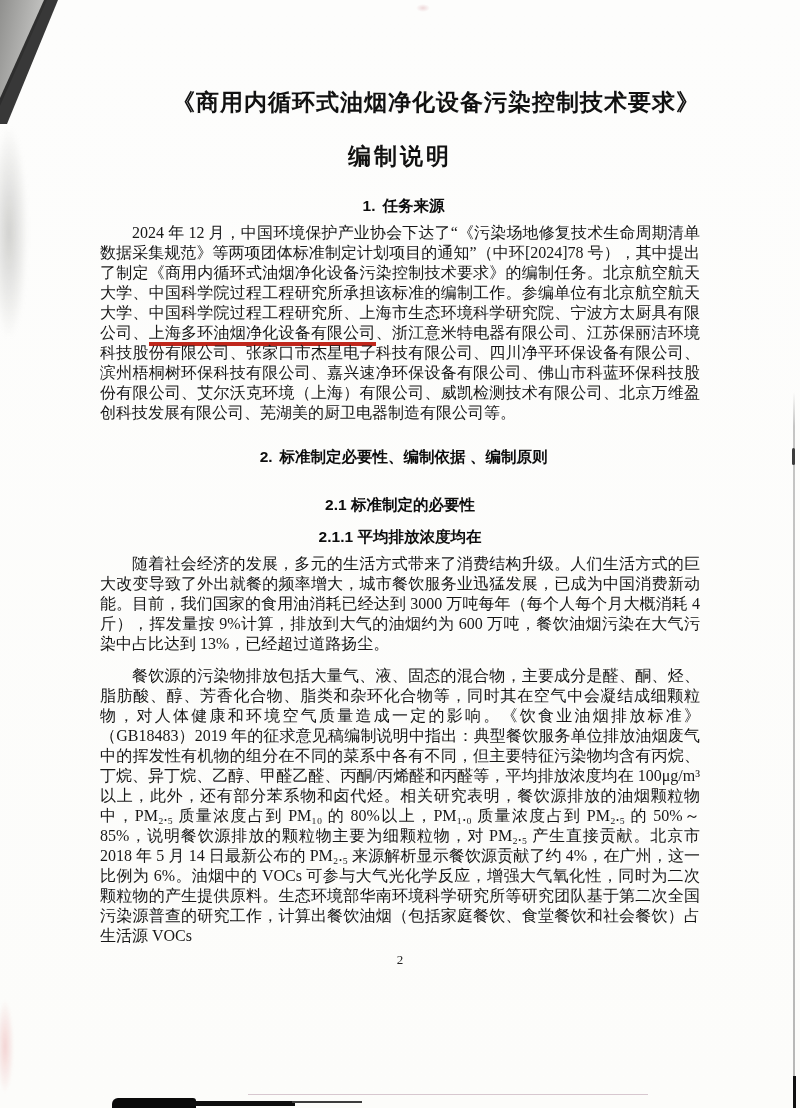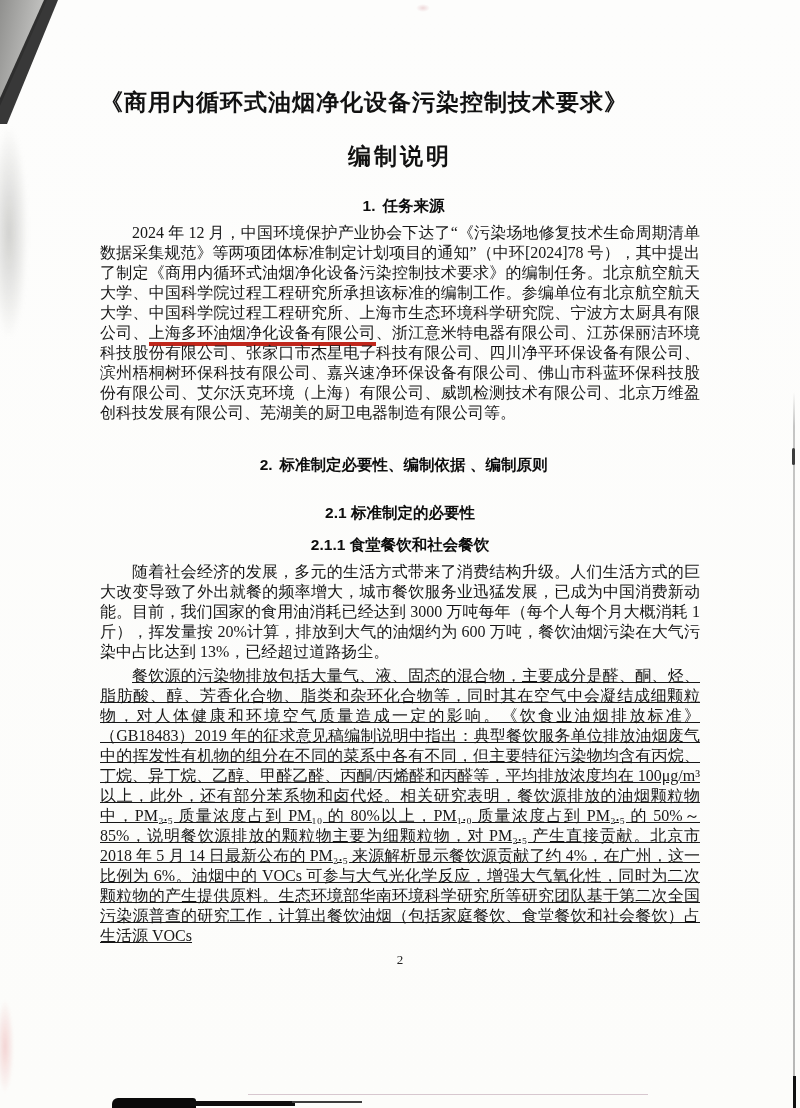--- a/index.html
+++ b/index.html
@@ -16,21 +16,21 @@
     position: absolute;
     left: 100px;
     top: 0;
     width: 600px;
   }
   .doc-title {
     margin-top: 88px;
     font-size: 23px;
     line-height: 30px;
     font-weight: bold;
-    text-align: left;
+    text-align: right;
     letter-spacing: 1px;
     color: #111;
   }
   .doc-subtitle {
     margin-top: 24px;
     font-size: 23px;
     line-height: 30px;
     font-weight: bold;
     text-align: center;
     letter-spacing: 3px;
@@ -38,33 +38,33 @@
   }
   .heading {
     font-family: "Liberation Sans", "DejaVu Sans", sans-serif;
     font-weight: bold;
     font-size: 15.5px;
     line-height: 20px;
     color: #0d0d0d;
     text-align: center;
   }
   .h1-heading { margin-top: 24px; }
-  .h2-heading { margin-top: 32px; }
+  .h2-heading { margin-top: 24px; }
   .h21-heading { margin-top: 28px; }
   .h211-heading { margin-top: 12px; }
   .hnum { display: inline-block; width: 27px; }
   .body-para {
     margin: 7px 0 0 0;
     font-size: 16px;
     line-height: 20px;
     text-align: justify;
     text-indent: 2em;
     color: #171717;
   }
-  .body-para.no-gap { margin-top: 4px; text-decoration: underline; }
+  .body-para.no-gap { margin-top: 12px; }
   .red-underline {
     border-bottom: 4px solid #c0271c;
     padding-bottom: 1px;
   }
   .page-number {
     margin-top: 6px;
     text-align: center;
     font-size: 13px;
     color: #222;
   }
@@ -155,22 +155,22 @@
     </div>
 
     <p class="body-para"><span>2024 年 12 月，中国环境保护产业协会下达了“《污染场地修复技术生命周期清单数据采集规范》等两项团体标准制定计划项目的通知”（中环[2024]78 号），其中提出了制定《商用内循环式油烟净化设备污染控制技术要求》的编制任务。北京航空航天大学、中国科学院过程工程研究所承担该标准的编制工作。参编单位有北京航空航天大学、中国科学院过程工程研究所、上海市生态环境科学研究院、宁波方太厨具有限公司、</span><span class="red-underline" style="border-bottom-color: rgb(192, 39, 28);">上海多环油烟净化设备有限公司</span><span>、浙江意米特电器有限公司、江苏保丽洁环境科技股份有限公司、张家口市杰星电子科技有限公司、四川净平环保设备有限公司、滨州梧桐树环保科技有限公司、嘉兴速净环保设备有限公司、佛山市科蓝环保科技股份有限公司、艾尔沃克环境（上海）有限公司、威凯检测技术有限公司、北京万维盈创科技发展有限公司、芜湖美的厨卫电器制造有限公司等。</span></p>
 
     <div class="heading h2-heading">
       <span class="hnum">2.</span><span>标准制定必要性、编制依据 、编制原则</span>
     </div>
 
     <div class="heading h21-heading">2.1 标准制定的必要性</div>
 
-    <div class="heading h211-heading">2.1.1 食堂餐饮和社会餐饮</div>
+    <div class="heading h211-heading">2.1.1 平均排放浓度均在</div>
 
-    <p class="body-para">随着社会经济的发展，多元的生活方式带来了消费结构升级。人们生活方式的巨大改变导致了外出就餐的频率增大，城市餐饮服务业迅猛发展，已成为中国消费新动能。目前，我们国家的食用油消耗已经达到 3000 万吨每年（每个人每个月大概消耗 1 斤），挥发量按 20%计算，排放到大气的油烟约为 600 万吨，餐饮油烟污染在大气污染中占比达到 13%，已经超过道路扬尘。</p>
+    <p class="body-para">随着社会经济的发展，多元的生活方式带来了消费结构升级。人们生活方式的巨大改变导致了外出就餐的频率增大，城市餐饮服务业迅猛发展，已成为中国消费新动能。目前，我们国家的食用油消耗已经达到 3000 万吨每年（每个人每个月大概消耗 4 斤），挥发量按 9%计算，排放到大气的油烟约为 600 万吨，餐饮油烟污染在大气污染中占比达到 13%，已经超过道路扬尘。</p>
 
     <p class="body-para no-gap">餐饮源的污染物排放包括大量气、液、固态的混合物，主要成分是醛、酮、烃、脂肪酸、醇、芳香化合物、脂类和杂环化合物等，同时其在空气中会凝结成细颗粒物，对人体健康和环境空气质量造成一定的影响。《饮食业油烟排放标准》（GB18483）2019 年的征求意见稿编制说明中指出：典型餐饮服务单位排放油烟废气中的挥发性有机物的组分在不同的菜系中各有不同，但主要特征污染物均含有丙烷、丁烷、异丁烷、乙醇、甲醛乙醛、丙酮/丙烯醛和丙醛等，平均排放浓度均在 100μg/m³ 以上，此外，还有部分苯系物和卤代烃。相关研究表明，餐饮源排放的油烟颗粒物中，PM₂.₅ 质量浓度占到 PM₁₀ 的 80%以上，PM₁.₀ 质量浓度占到 PM₂.₅ 的 50%～85%，说明餐饮源排放的颗粒物主要为细颗粒物，对 PM₂.₅ 产生直接贡献。北京市 2018 年 5 月 14 日最新公布的 PM₂.₅ 来源解析显示餐饮源贡献了约 4%，在广州，这一比例为 6%。油烟中的 VOCs 可参与大气光化学反应，增强大气氧化性，同时为二次颗粒物的产生提供原料。生态环境部华南环境科学研究所等研究团队基于第二次全国污染源普查的研究工作，计算出餐饮油烟（包括家庭餐饮、食堂餐饮和社会餐饮）占生活源 VOCs</p>
 
     <div class="page-number">2</div>
 
   </div>
 </div>
 
 </body></html>

